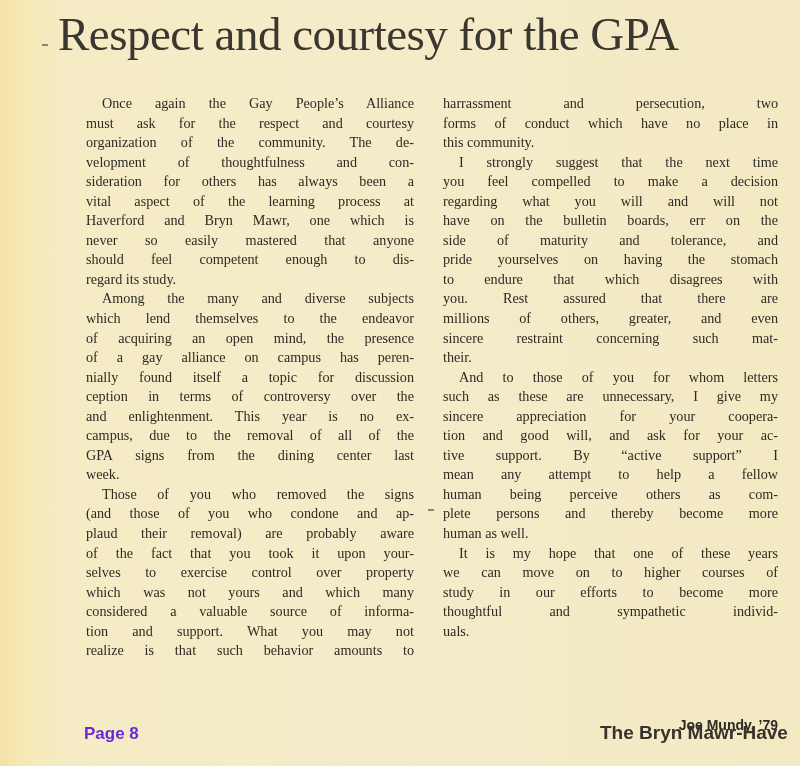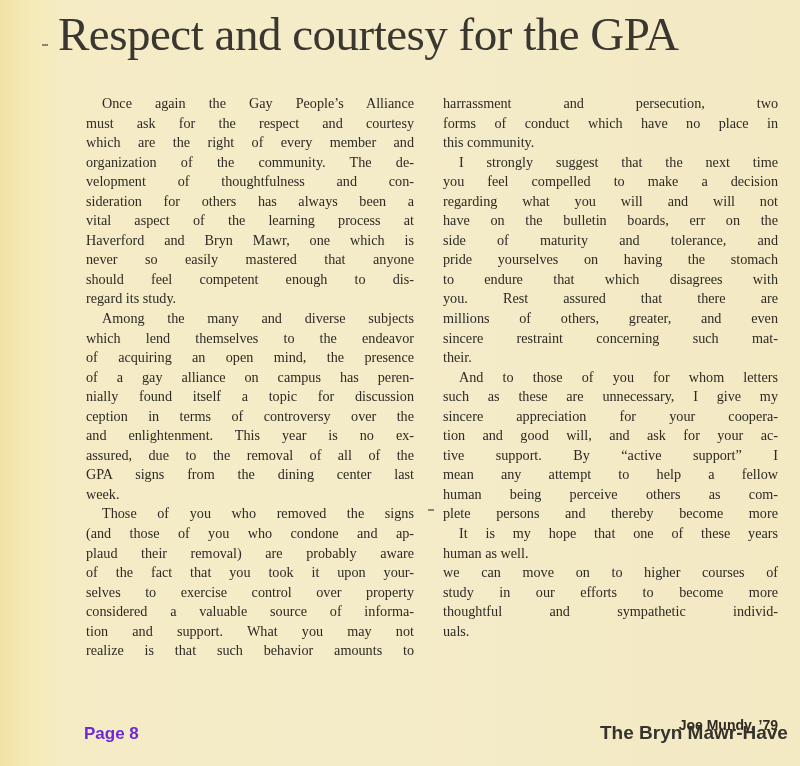--- a/index.html
+++ b/index.html
@@ -46,44 +46,44 @@
   </style>
 </head>
 <body>
 
 <div class="page">
   <div class="headline">Respect and courtesy for the GPA</div>
 
   <div class="col col-left" id="col-left">
       <span class="line" style="padding-left: 16px;">Once again the Gay People’s Alliance</span>
       <span class="line">must ask for the respect and courtesy</span>
-      <span class="line">which are the right of every member and</span>
       <span class="line">organization of the community. The de-</span>
       <span class="line">velopment of thoughtfulness and con-</span>
       <span class="line">sideration for others has always been a</span>
       <span class="line">vital aspect of the learning process at</span>
       <span class="line">Haverford and Bryn Mawr, one which is</span>
       <span class="line">never so easily mastered that anyone</span>
       <span class="line">should feel competent enough to dis-</span>
       <span class="line last">regard its study.</span>
       <span class="line" style="padding-left: 16px;">Among the many and diverse subjects</span>
       <span class="line">which lend themselves to the endeavor</span>
       <span class="line">of acquiring an open mind, the presence</span>
       <span class="line">of a gay alliance on campus has peren-</span>
       <span class="line">nially found itself a topic for discussion</span>
       <span class="line">ception in terms of controversy over the</span>
       <span class="line">and enlightenment. This year is no ex-</span>
-      <span class="line">assured, due to the removal of all of the</span>
+      <span class="line">campus, due to the removal of all of the</span>
       <span class="line">GPA signs from the dining center last</span>
       <span class="line last">week.</span>
       <span class="line" style="padding-left: 16px;">Those of you who removed the signs</span>
       <span class="line">(and those of you who condone and ap-</span>
       <span class="line">plaud their removal) are probably aware</span>
       <span class="line">of the fact that you took it upon your-</span>
       <span class="line">selves to exercise control over property</span>
+      <span class="line">which was not yours and which many</span>
       <span class="line">considered a valuable source of informa-</span>
       <span class="line">tion and support. What you may not</span>
       <span class="line">realize is that such behavior amounts to</span>
     </div>
   <div class="col col-right" id="col-right">
       <span class="line">harrassment and persecution, two</span>
       <span class="line">forms of conduct which have no place in</span>
       <span class="line last">this community.</span>
       <span class="line" style="padding-left: 16px;">I strongly suggest that the next time</span>
       <span class="line">you feel compelled to make a decision</span>
@@ -97,22 +97,22 @@
       <span class="line">sincere restraint concerning such mat-</span>
       <span class="line last">their.</span>
       <span class="line" style="padding-left: 16px;">And to those of you for whom letters</span>
       <span class="line">such as these are unnecessary, I give my</span>
       <span class="line">sincere appreciation for your coopera-</span>
       <span class="line">tion and good will, and ask for your ac-</span>
       <span class="line">tive support. By “active support” I</span>
       <span class="line">mean any attempt to help a fellow</span>
       <span class="line">human being perceive others as com-</span>
       <span class="line">plete persons and thereby become more</span>
+      <span class="line last">human as well.</span>
       <span class="line" style="padding-left: 16px;">It is my hope that one of these years</span>
-      <span class="line last">human as well.</span>
       <span class="line">we can move on to higher courses of</span>
       <span class="line">study in our efforts to become more</span>
       <span class="line">thoughtful and sympathetic individ-</span>
       <span class="line last">uals.</span>
     </div>
 
   <div class="signature">Joe Mundy, ’79</div>
 
   <div class="folio-left">Page 8</div>
   <div class="folio-right">The Bryn Mawr-Have</div>

